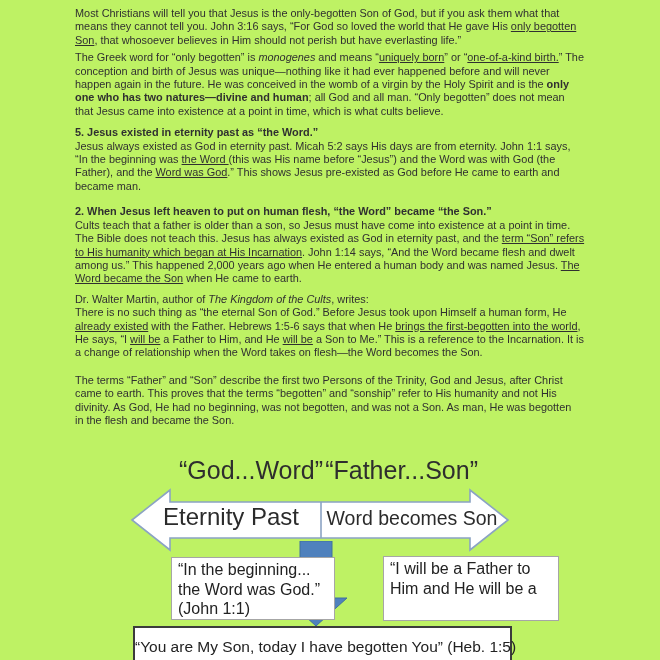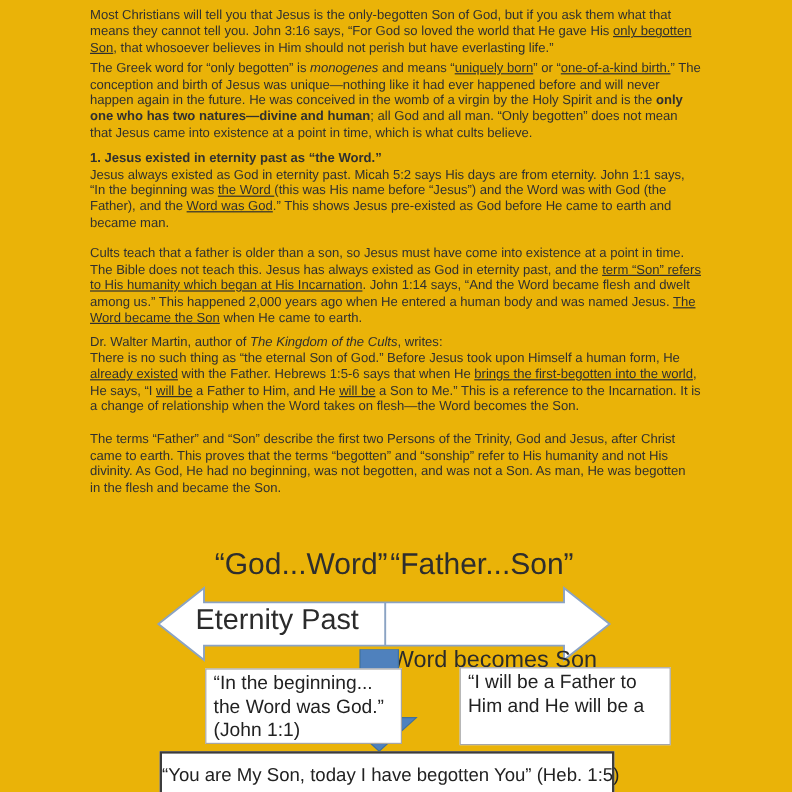--- a/index.html
+++ b/index.html
@@ -2,21 +2,21 @@
 <html style="--ink: #303030; --outline: #8ba3c3; --accent: #4f81bd; --accent-dark: #41719c; --box-border: #a6a6a6; --strong-border: #3c3c3c;"><head>
 <meta charset="utf-8">
 <style>
   :root{
     --ink:#303030; --outline:#8ba3c3; --accent:#4f81bd; --accent-dark:#41719c;
     --box-border:#a6a6a6; --strong-border:#3c3c3c;
   }
   html,body{margin:0;padding:0;background:#ffffff;}
   .page{
     position:relative; width:660px; height:660px; overflow:hidden;
-    background:#eab308; font-family:"Liberation Sans", sans-serif; color:var(--ink);
+    background:#bef264; font-family:"Liberation Sans", sans-serif; color:var(--ink);
   }
   
   .doc-text{
     position:absolute; left:75px; top:0; width:516px;
     font-size:10.9px; line-height:13.4px; letter-spacing:0px;
   }
   .para{margin:0;}
   .para .line{white-space:nowrap;}
   .f-b{font-weight:bold;}
   .f-i{font-style:italic;}
@@ -33,21 +33,21 @@
     text-align:right; white-space:nowrap; line-height:28px;
   }
   .dg-title.left{left:153px; width:170px;}
   .dg-title.right{left:310px; width:168px;}
   .dbl-arrow{position:absolute; left:130px; top:488px;}
   .arrow-label{
     position:absolute; font-size:24px; color:#2b2b2b; text-align:center;
     white-space:nowrap; line-height:26px;
   }
   .arrow-label.left{left:150px; top:504px; width:162px;}
-  .arrow-label.right{left:326px; top:505px; width:172px; font-size:19.5px;margin-top:32px;}
+  .arrow-label.right{left:326px; top:505px; width:172px; font-size:19.5px;}
   .down-arrow{position:absolute; left:284px; top:541px;}
   .quote-box{
     position:absolute; background:#ffffff; border:1px solid var(--box-border);
     font-size:16px; line-height:19.5px; color:#222222; padding:2px 6px;
     white-space:nowrap; overflow:hidden;margin-left:40px;
   }
   .quote-box.left{left:131px; top:557px; width:150px; height:57px;}
   .quote-box.right{left:343px; top:556px; width:162px; height:59px;}
   .bottom-box{
     position:absolute; left:133px; top:626px; width:375px; height:44px;
@@ -68,27 +68,28 @@
         <div class="line" data-name="text-line"><span class="f-u" data-name="text-segment">Son</span><span data-name="text-segment">, that whosoever believes in Him should not perish but have everlasting life.”</span></div>
       </div>
       <div class="para" data-name="paragraph-greek-word">
         <div class="line" data-name="text-line"><span data-name="text-segment">The Greek word for “only begotten” is </span><span class="f-i" data-name="text-segment">monogenes</span><span data-name="text-segment"> and means “</span><span class="f-u" data-name="text-segment">uniquely born</span><span data-name="text-segment">” or “</span><span class="f-u" data-name="text-segment">one-of-a-kind birth.</span><span data-name="text-segment">” The</span></div>
         <div class="line" data-name="text-line"><span data-name="text-segment">conception and birth of Jesus was unique—nothing like it had ever happened before and will never</span></div>
         <div class="line" data-name="text-line"><span data-name="text-segment">happen again in the future.  He was conceived in the womb of a virgin by the Holy Spirit and is the </span><span class="f-b" data-name="text-segment">only</span></div>
         <div class="line" data-name="text-line"><span class="f-b" data-name="text-segment">one who has two natures—divine and human</span><span data-name="text-segment">; all God and all man. “Only begotten” does not mean</span></div>
         <div class="line" data-name="text-line"><span data-name="text-segment">that Jesus came into existence at a point in time, which is what cults believe.</span></div>
       </div>
       <div class="para" data-name="paragraph-section-1">
-        <div class="line" data-name="text-line"><span class="f-b" data-name="text-segment">1. Jesus existed in eternity past as “the Word.”</span></div>
+        <div class="line" data-name="text-line"><span class="f-b" data-name="text-segment">5. Jesus existed in eternity past as “the Word.”</span></div>
         <div class="line" data-name="text-line"><span data-name="text-segment">Jesus always existed as God in eternity past. Micah 5:2 says His days are from eternity. John 1:1 says,</span></div>
         <div class="line" data-name="text-line"><span data-name="text-segment">“In the beginning was </span><span class="f-u" data-name="text-segment">the Word </span><span data-name="text-segment">(this was His name before “Jesus”) and the Word was with God (the</span></div>
         <div class="line" data-name="text-line"><span data-name="text-segment">Father), and the </span><span class="f-u" data-name="text-segment">Word was God</span><span data-name="text-segment">.”  This shows Jesus pre-existed as God before He came to earth and</span></div>
         <div class="line" data-name="text-line"><span data-name="text-segment">became man.</span></div>
       </div>
       <div class="para" data-name="paragraph-section-2">
+        <div class="line" data-name="text-line"><span class="f-b" data-name="text-segment">2. When Jesus left heaven to put on human flesh, “the Word” became “the Son.”</span></div>
         <div class="line" data-name="text-line"><span data-name="text-segment">Cults teach that a father is older than a son, so Jesus must have come into existence at a point in time.</span></div>
         <div class="line" data-name="text-line"><span data-name="text-segment">The Bible does not teach this. Jesus has always existed as God in eternity past, and the </span><span class="f-u" data-name="text-segment">term “Son” refers</span></div>
         <div class="line" data-name="text-line"><span class="f-u" data-name="text-segment">to His humanity which began at His Incarnation</span><span data-name="text-segment">. John 1:14 says, “And the Word became flesh and dwelt</span></div>
         <div class="line" data-name="text-line"><span data-name="text-segment">among us.” This happened 2,000 years ago when He entered a human body and was named Jesus. </span><span class="f-u" data-name="text-segment">The</span></div>
         <div class="line" data-name="text-line"><span class="f-u" data-name="text-segment">Word became the Son</span><span data-name="text-segment"> when He came to earth.</span></div>
       </div>
       <div class="para" data-name="paragraph-walter-martin">
         <div class="line" data-name="text-line"><span data-name="text-segment">Dr. Walter Martin, author of </span><span class="f-i" data-name="text-segment">The Kingdom of the Cults</span><span data-name="text-segment">, writes:</span></div>
         <div class="line" data-name="text-line"><span data-name="text-segment">There is no such thing as “the eternal Son of God.” Before Jesus took upon Himself a human form, He</span></div>
         <div class="line" data-name="text-line"><span class="f-u" data-name="text-segment">already existed</span><span data-name="text-segment"> with the Father. Hebrews 1:5-6 says that when He </span><span class="f-u" data-name="text-segment">brings the first-begotten into the world</span><span data-name="text-segment">,</span></div>

